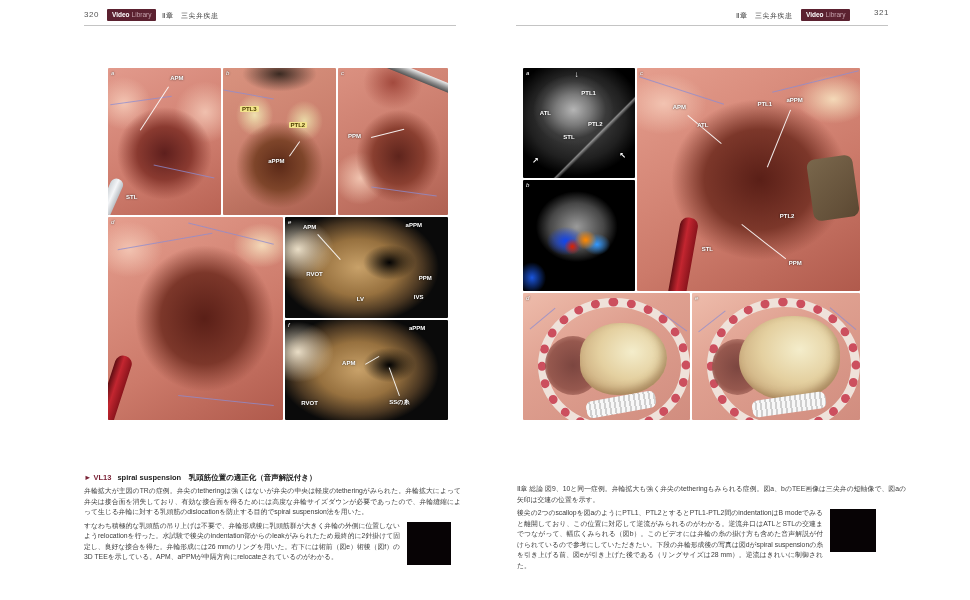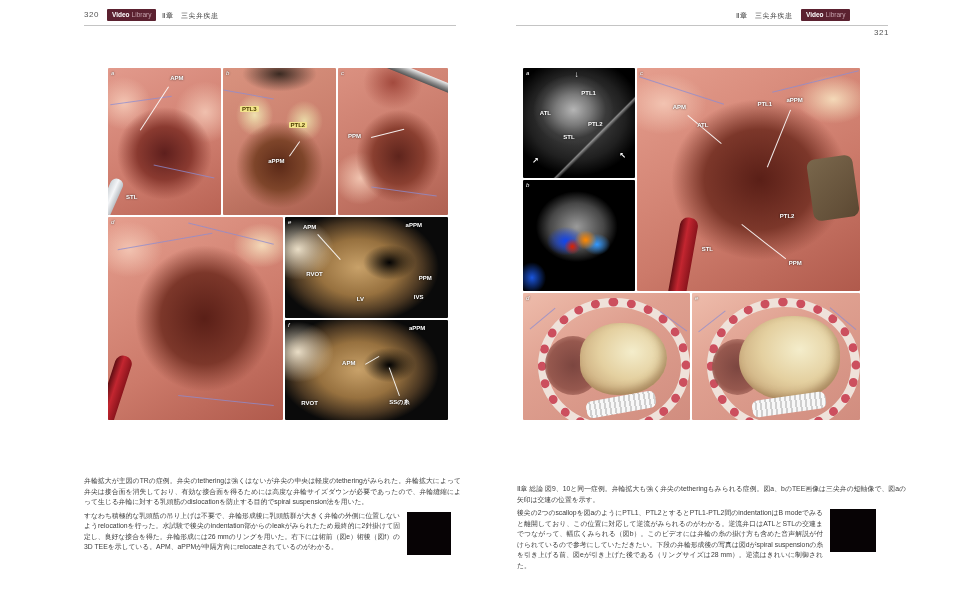--- a/index.html
+++ b/index.html
@@ -166,34 +166,37 @@
       <span class="plt">f</span>
       <span class="lbl" style="left:76%;top:5%">aPPM</span>
       <span class="lbl" style="left:35%;top:40%">APM</span>
       <div class="lead" style="left:49%;top:44%;width:16px;transform:rotate(-30deg)"></div>
       <span class="lbl" style="left:10%;top:80%">RVOT</span>
       <span class="lbl" style="left:64%;top:78%">SSの糸</span>
       <div class="lead" style="left:70%;top:76%;width:30px;transform:rotate(-110deg)"></div>
     </div>
 
     <div class="abs" style="left:84px;top:473px;width:377px">
+      <div class="cap-title">
+        <span class="mk">►</span><span class="code">VL13</span><span>spiral suspension　乳頭筋位置の適正化（音声解説付き）</span>
+      </div>
       <div class="cap-body">弁輪拡大が主因のTRの症例。弁尖のtetheringは強くはないが弁尖の中央は軽度のtetheringがみられた。弁輪拡大によって弁尖は接合面を消失しており、有効な接合面を得るためには高度な弁輪サイズダウンが必要であったので、弁輪縫縮によって生じる弁輪に対する乳頭筋のdislocationを防止する目的でspiral suspension法を用いた。</div>
       <div class="cap-body">
         <span class="qr"></span><span>すなわち積極的な乳頭筋の吊り上げは不要で、弁輪形成後に乳頭筋群が大きく弁輪の外側に位置しないようrelocationを行った。水試験で後尖のindentation部からのleakがみられたため最終的に2針掛けて固定し、良好な接合を得た。弁輪形成には26 mmのリングを用いた。右下には術前（図e）術後（図f）の3D TEEを示している。APM、aPPMが中隔方向にrelocateされているのがわかる。</span>
       </div>
     </div>
   </div>
 
   <div>
 
     <div class="abs chapter" style="left:736px;top:11px">Ⅱ章　三尖弁疾患</div>
     <div class="abs badge" style="left:801px;top:9px">
       <span class="bw1">Video</span><span class="bw2">Library</span>
     </div>
-    <div class="abs pnum" style="left:874px;top:28px">321</div>
+    <div class="abs pnum" style="left:874px;top:8px">321</div>
     <div class="abs hrule" style="left:516px;top:25px;width:372px"></div>
 
     <div class="abs panel echo-bw" style="left:523px;top:68px;width:112px;height:110px">
       <span class="plt">a</span>
       <span class="arrow" style="left:46%;top:2%">↓</span>
       <span class="lbl" style="left:52%;top:20%">PTL1</span>
       <span class="lbl" style="left:15%;top:38%">ATL</span>
       <span class="lbl" style="left:58%;top:48%">PTL2</span>
       <span class="lbl" style="left:36%;top:60%">STL</span>
       <span class="arrow" style="left:8%;bottom:12%">↗</span>

